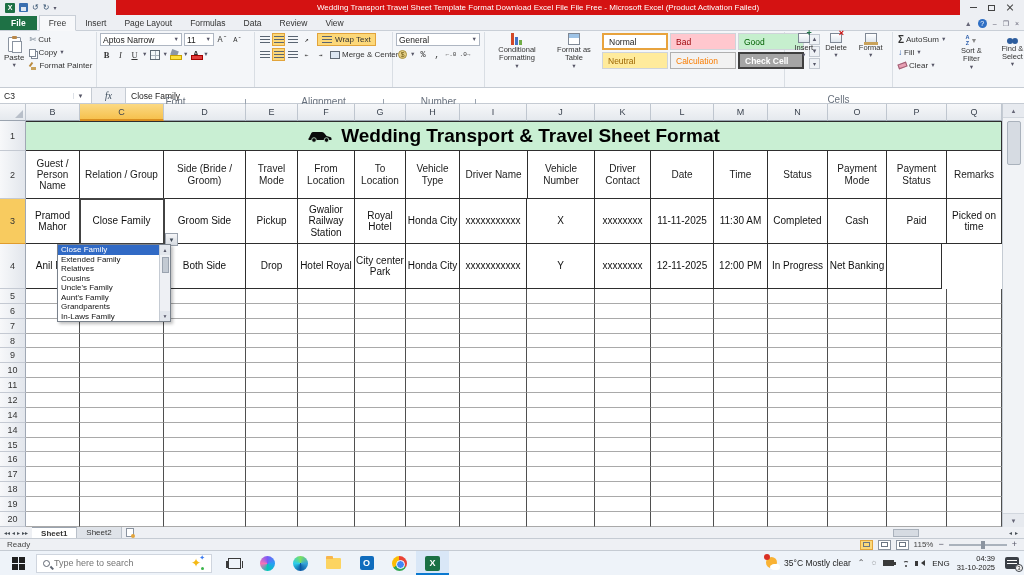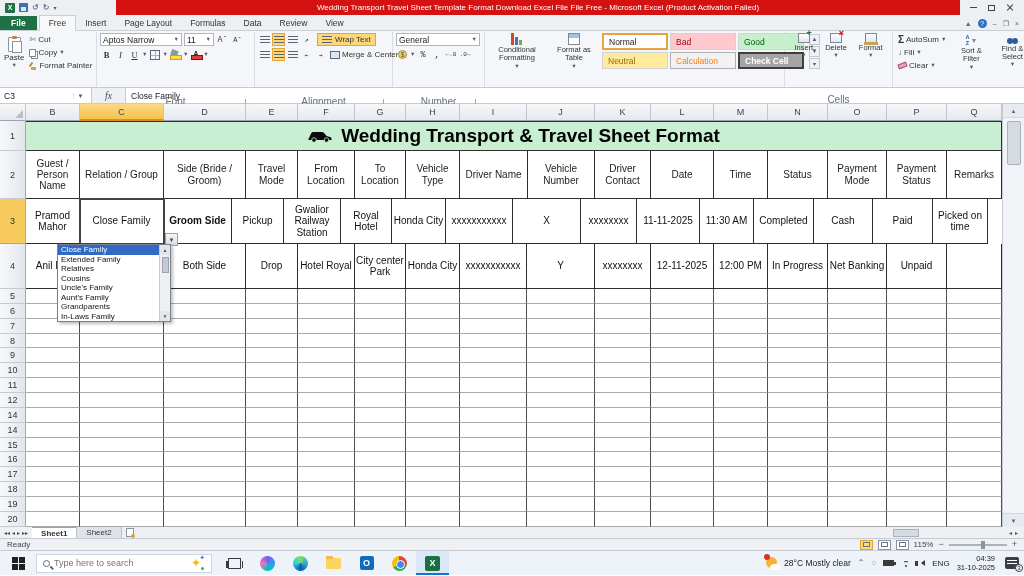--- a/index.html
+++ b/index.html
@@ -545,21 +545,21 @@
         <div class="cell hcell" style="width: 54px;">Time</div>
         <div class="cell hcell" style="width: 60px;">Status</div>
         <div class="cell hcell" style="width: 59px;">Payment Mode</div>
         <div class="cell hcell" style="width: 60px;">Payment Status</div>
         <div class="cell hcell" style="width: 55px;">Remarks</div>
       </div>
       <div class="grow r-data">
         <div class="rh sel">3</div>
         <div class="cell" style="width: 54px;">Pramod Mahor</div>
         <div class="cell" style="width: 84px;">Close Family</div>
-        <div class="cell" style="width: 68px; font-weight: bold;">Groom Side</div>
+        <div class="cell" style="width: 82px;">Groom Side</div>
         <div class="cell" style="width: 52px;">Pickup</div>
         <div class="cell" style="width: 57px;">Gwalior Railway Station</div>
         <div class="cell" style="width: 51px;">Royal Hotel</div>
         <div class="cell" style="width: 54px;">Honda City</div>
         <div class="cell" style="width: 67px;">xxxxxxxxxxx</div>
         <div class="cell" style="width: 68px;">X</div>
         <div class="cell" style="width: 56px;">xxxxxxxx</div>
         <div class="cell" style="width: 63px;">11-11-2025</div>
         <div class="cell" style="width: 54px;">11:30 AM</div>
         <div class="cell" style="width: 60px;">Completed</div>
@@ -576,21 +576,20 @@
         <div class="cell" style="width: 57px;">Hotel Royal</div>
         <div class="cell" style="width: 51px;">City center Park</div>
         <div class="cell" style="width: 54px;">Honda City</div>
         <div class="cell" style="width: 67px;">xxxxxxxxxxx</div>
         <div class="cell" style="width: 68px;">Y</div>
         <div class="cell" style="width: 56px;">xxxxxxxx</div>
         <div class="cell" style="width: 63px;">12-11-2025</div>
         <div class="cell" style="width: 54px;">12:00 PM</div>
         <div class="cell" style="width: 60px;">In Progress</div>
         <div class="cell" style="width: 59px;">Net Banking</div>
-        <div class="cell" style="width: 60px;">Unpaid</div>
         <div class="cell" style="width: 55px;"></div>
       </div>
       <div class="grow r-empty empty">
         <div class="rh">5</div>
         <div class="cell" style="width: 54px;"></div>
         <div class="cell" style="width: 84px;"></div>
         <div class="cell" style="width: 82px;"></div>
         <div class="cell" style="width: 52px;"></div>
         <div class="cell" style="width: 57px;"></div>
         <div class="cell" style="width: 51px;"></div>
@@ -1004,21 +1003,21 @@
   <div class="app active">
       <span class="xls-ic">X</span>
     </div>
   <div class="tray">
     <div class="weather">
       <span class="wx-ic">
           <span class="wx-sun"></span>
           <span class="wx-cloud"></span>
           <span class="wx-badge"></span>
         </span>
-      <span class="wx-txt"><b style="font-weight:normal;">28°C</b> <span>Mostly clear</span></span>
+      <span class="wx-txt"><b style="font-weight:normal;">35°C</b> <span>Mostly clear</span></span>
     </div>
     <span class="tray-ic">⌃</span>
     <span class="tray-ic">◌</span>
     <span class="batt"></span>
     <span class="wifi">
         <i></i>
         <i></i>
         <i></i>
       </span>
     <span class="spk"></span>

